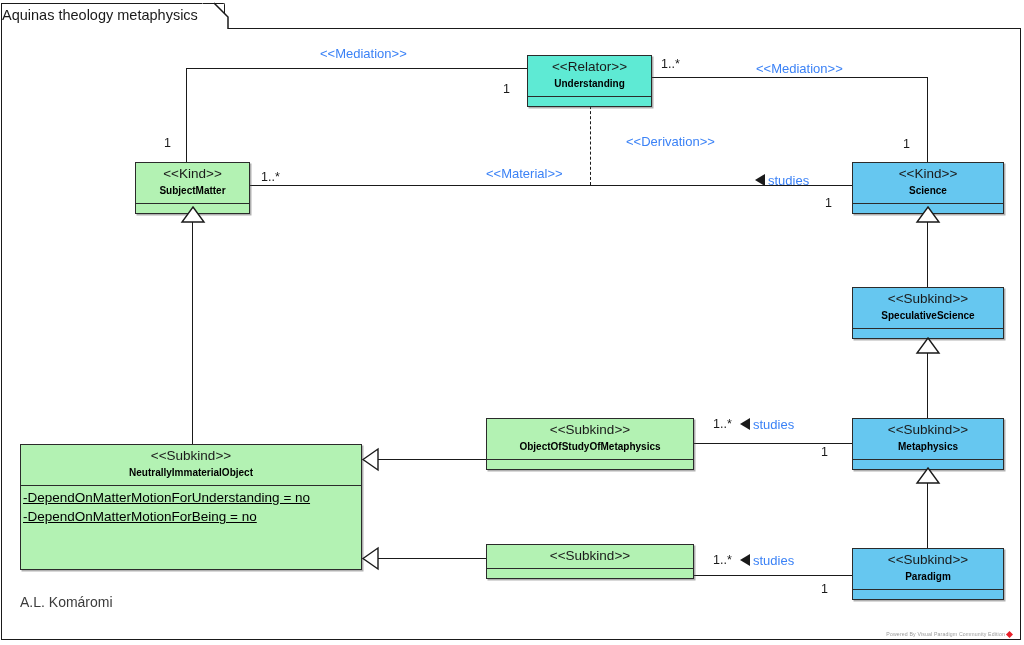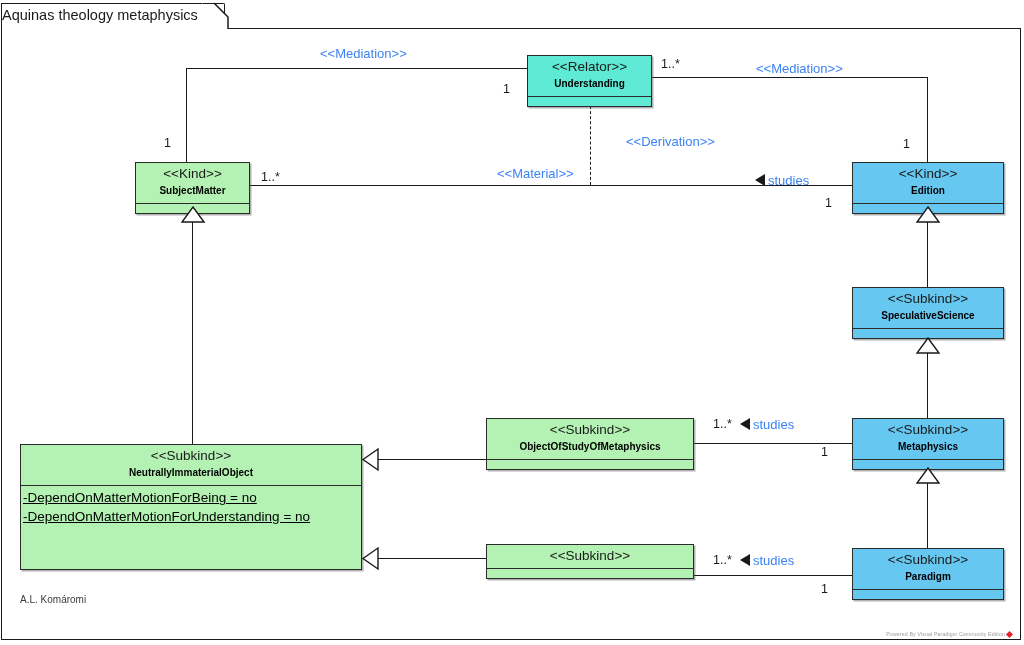--- a/index.html
+++ b/index.html
@@ -150,21 +150,21 @@
     border-top: 6px solid transparent;
     border-bottom: 6px solid transparent;
     border-right: 10px solid #1a1a1a;
     z-index: 5;
   }
   
   #author {
     position: absolute;
     left: 20px;
     top: 594px;
-    font-size: 10px;
+    font-size: 14px;
     color: #3b3b3b;
     z-index: 7;
   }
   #watermark {
     position: absolute;
     right: 12px;
     top: 631px;
     font-size: 5.2px;
     color: #9a9a9a;
     letter-spacing: 0.15px;
@@ -245,21 +245,21 @@
     <path d="M 2 13.5 L 17 3 L 17 24 Z" fill="#ffffff" stroke="#1a1a1a" stroke-width="1.4"></path>
   </svg>
 
   <div class="tri-solid-left" style="left:755px; top:174px;"></div>
   <div class="tri-solid-left" style="left:740px; top:418px;"></div>
   <div class="tri-solid-left" style="left:740px; top:554px;"></div>
 
   <div class="lbl" style="left:320px; top:46px;">&lt;&lt;Mediation&gt;&gt;</div>
   <div class="lbl" style="left:756px; top:61px;">&lt;&lt;Mediation&gt;&gt;</div>
   <div class="lbl" style="left:626px; top:134px;">&lt;&lt;Derivation&gt;&gt;</div>
-  <div class="lbl" style="left:486px; top:166px;margin-left:11px;">&lt;&lt;Material&gt;&gt;</div>
+  <div class="lbl" style="left:486px; top:166px;">&lt;&lt;Material&gt;&gt;</div>
   <div class="lbl" style="left:768px; top:173px;">studies</div>
   <div class="lbl" style="left:753px; top:417px;">studies</div>
   <div class="lbl" style="left:753px; top:553px;">studies</div>
 
   <div class="mult" style="left:503px; top:82px;">1</div>
   <div class="mult" style="left:164px; top:136px;">1</div>
   <div class="mult" style="left:661px; top:57px;">1..*</div>
   <div class="mult" style="left:903px; top:137px;">1</div>
   <div class="mult" style="left:261px; top:170px;">1..*</div>
   <div class="mult" style="left:825px; top:196px;">1</div>
@@ -280,21 +280,21 @@
     <div class="hdr">
       <div class="stereo">&lt;&lt;Kind&gt;&gt;</div>
       <div class="cname">SubjectMatter</div>
     </div>
     <div class="compartment"></div>
   </div>
 
   <div class="uml blue" style="left:852px; top:162px; width:152px;">
     <div class="hdr">
       <div class="stereo">&lt;&lt;Kind&gt;&gt;</div>
-      <div class="cname">Edition</div>
+      <div class="cname">Science</div>
     </div>
     <div class="compartment"></div>
   </div>
 
   <div class="uml blue" style="left:852px; top:287px; width:152px;">
     <div class="hdr">
       <div class="stereo">&lt;&lt;Subkind&gt;&gt;</div>
       <div class="cname">SpeculativeScience</div>
     </div>
     <div class="compartment"></div>
@@ -330,22 +330,22 @@
     </div>
     <div class="compartment"></div>
   </div>
 
   <div class="uml green" style="left:20px; top:444px; width:342px; height:126px;">
     <div class="hdr">
       <div class="stereo">&lt;&lt;Subkind&gt;&gt;</div>
       <div class="cname">NeutrallyImmaterialObject</div>
     </div>
     <div class="attrs">
+      <div class="attr">-DependOnMatterMotionForUnderstanding = no</div>
       <div class="attr">-DependOnMatterMotionForBeing = no</div>
-      <div class="attr">-DependOnMatterMotionForUnderstanding = no</div>
     </div>
   </div>
 
   <div id="author">A.L. Komáromi</div>
   <div id="watermark">
     <span>Powered By Visual Paradigm Community Edition</span><span class="diamond"></span>
   </div>
 
 </div>
 

